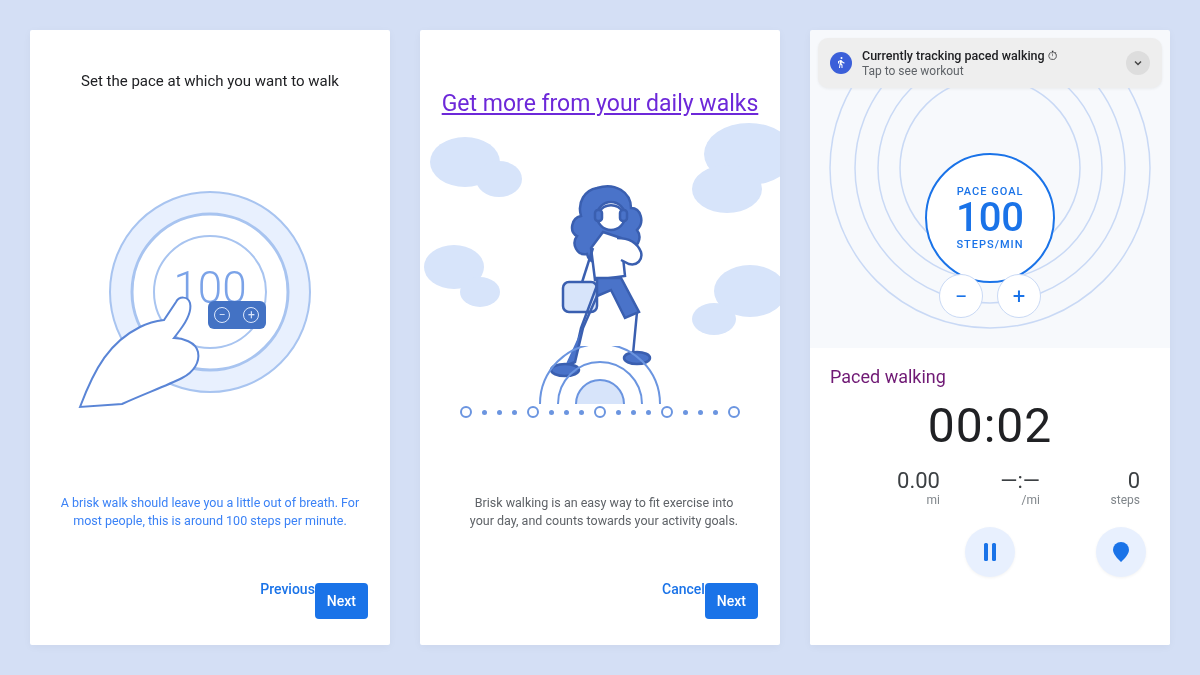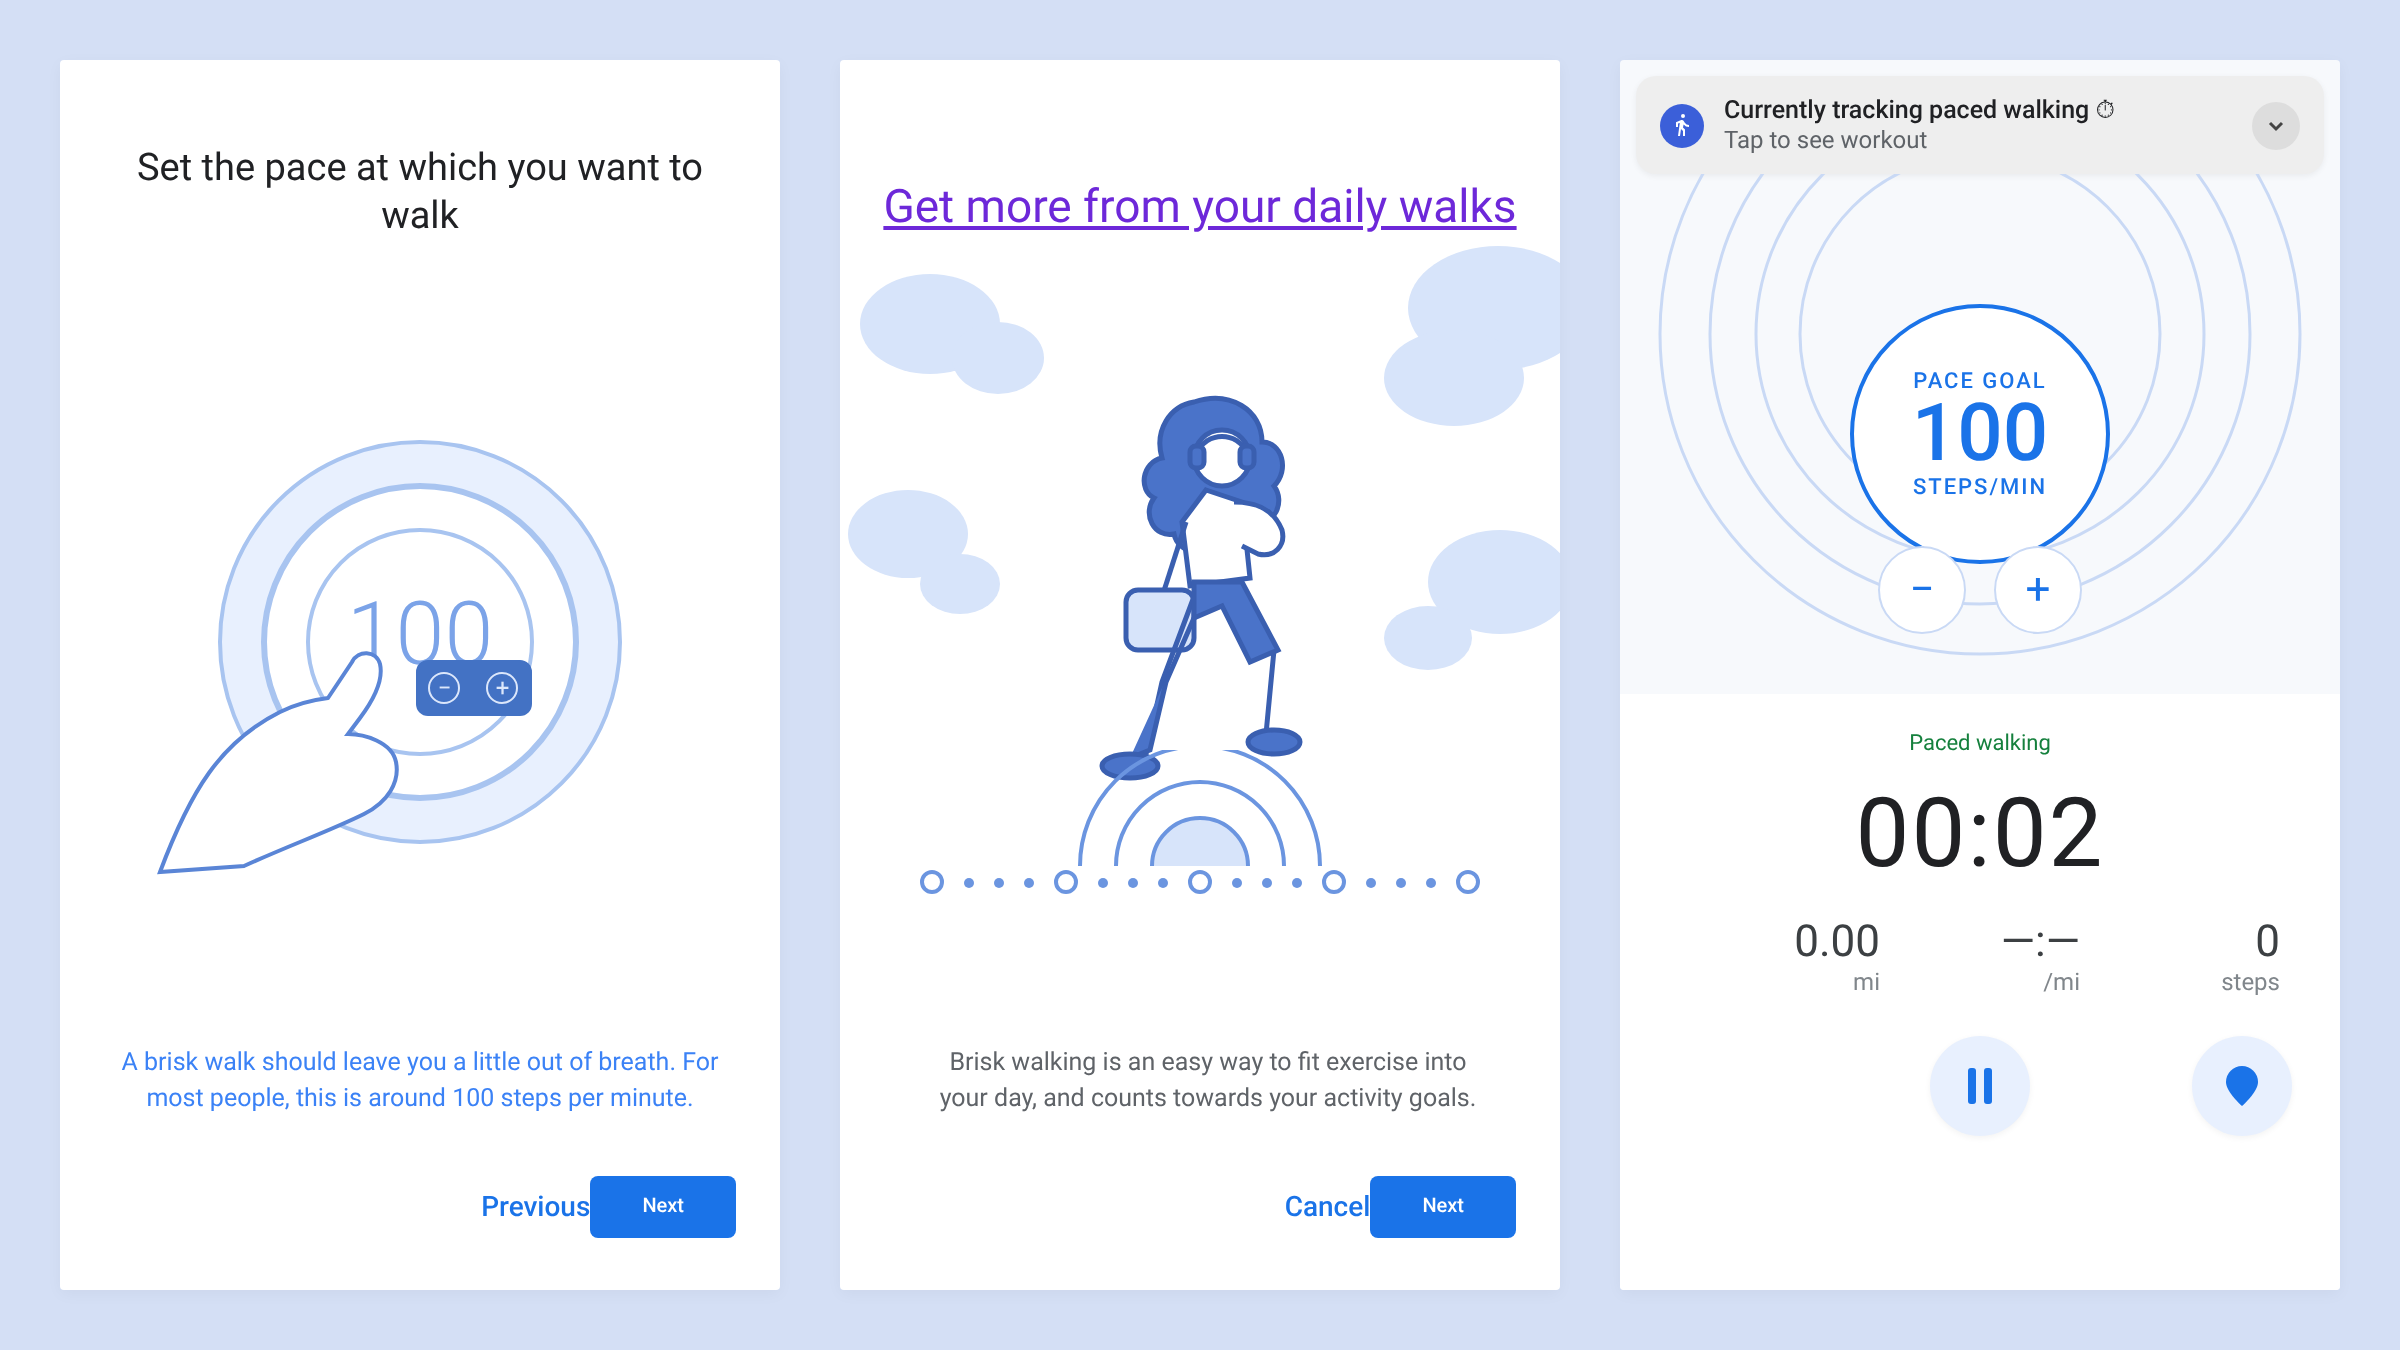--- a/index.html
+++ b/index.html
@@ -18,21 +18,21 @@
     border-radius: 2px;
     box-shadow: 0 2px 8px rgba(0,0,0,0.04);
     display: flex;
     flex-direction: column;
     position: relative;
     overflow: hidden;
   }
 
   
   .s1-title {
-    font-size: 19px;
+    font-size: 15px;
     font-weight: 400;
     color: #202124;
     text-align: center;
     padding: 42px 30px 0 30px;
     line-height: 1.25;
   }
   .s1-illu {
     flex: 1;
     display: flex;
     align-items: center;
@@ -54,25 +54,26 @@
   }
   .link-btn {
     color: #1a73e8;
     font-size: 14px;
     font-weight: 500;
     cursor: pointer;
   }
   .primary-btn {
     background: #1a73e8;
     color: #fff;
-    font-size: 10px;
+    font-size: 14px;
     font-weight: 500;
-    padding: 10px 26px;
+    padding: 10px 12px;
     border-radius: 4px;
     cursor: pointer;
+    margin-top: 24px;
   }
 
   
   .dial-wrap { position: relative; width: 220px; height: 220px; }
   .dial-stroke { fill:none; stroke:#a8c4f0; }
   .dial-fill { fill:#e8f0fe; }
   .dial-num {
     position:absolute; top:50%; left:50%; transform:translate(-50%,-58%);
     font-size: 44px; font-weight: 300; color:#7ba3e8;
   }
@@ -131,21 +132,21 @@
   }
   .pace-label { font-size:11px; letter-spacing:1px; color:#1a73e8; font-weight:500;}
   .pace-val { font-size:40px; font-weight:500; color:#1a73e8; line-height:1;}
   .pm-row { position:absolute; top:186px; left:50%; transform:translateX(-50%); display:flex; gap:14px;}
   .pm-btn {
     width:44px;height:44px;border-radius:50%;background:#fff;border:1.5px solid #c9d9f5;
     display:flex;align-items:center;justify-content:center;color:#1a73e8;font-size:22px;font-weight:400;cursor:pointer;
   }
 
   .s3-bottom { background:#fff; flex:1; padding:18px 20px 16px 20px; display:flex;flex-direction:column;gap:10px;}
-  .activity-name { text-align:center; font-size:11px; color:#15803d;}
+  .activity-name { text-align:left; font-size:18px; color:#701a75;}
   .timer { text-align:center; font-size:48px; color:#202124; font-weight:400; letter-spacing:1px;}
   .stats { display:flex; justify-content:space-between; padding:4px 10px 0 10px;}
   .stat { text-align:right; flex:1;}
   .stat-v { font-size:22px; color:#3c4043;}
   .stat-u { font-size:12px; color:#80868b;}
   .controls { display:flex; justify-content:center; gap:90px; margin-top:10px; position:relative;}
   .ctrl {
     width:50px;height:50px;border-radius:50%;background:#e8f0fe;display:flex;align-items:center;justify-content:center;cursor:pointer;
     box-shadow:0 1px 3px rgba(0,0,0,0.05);
   }

